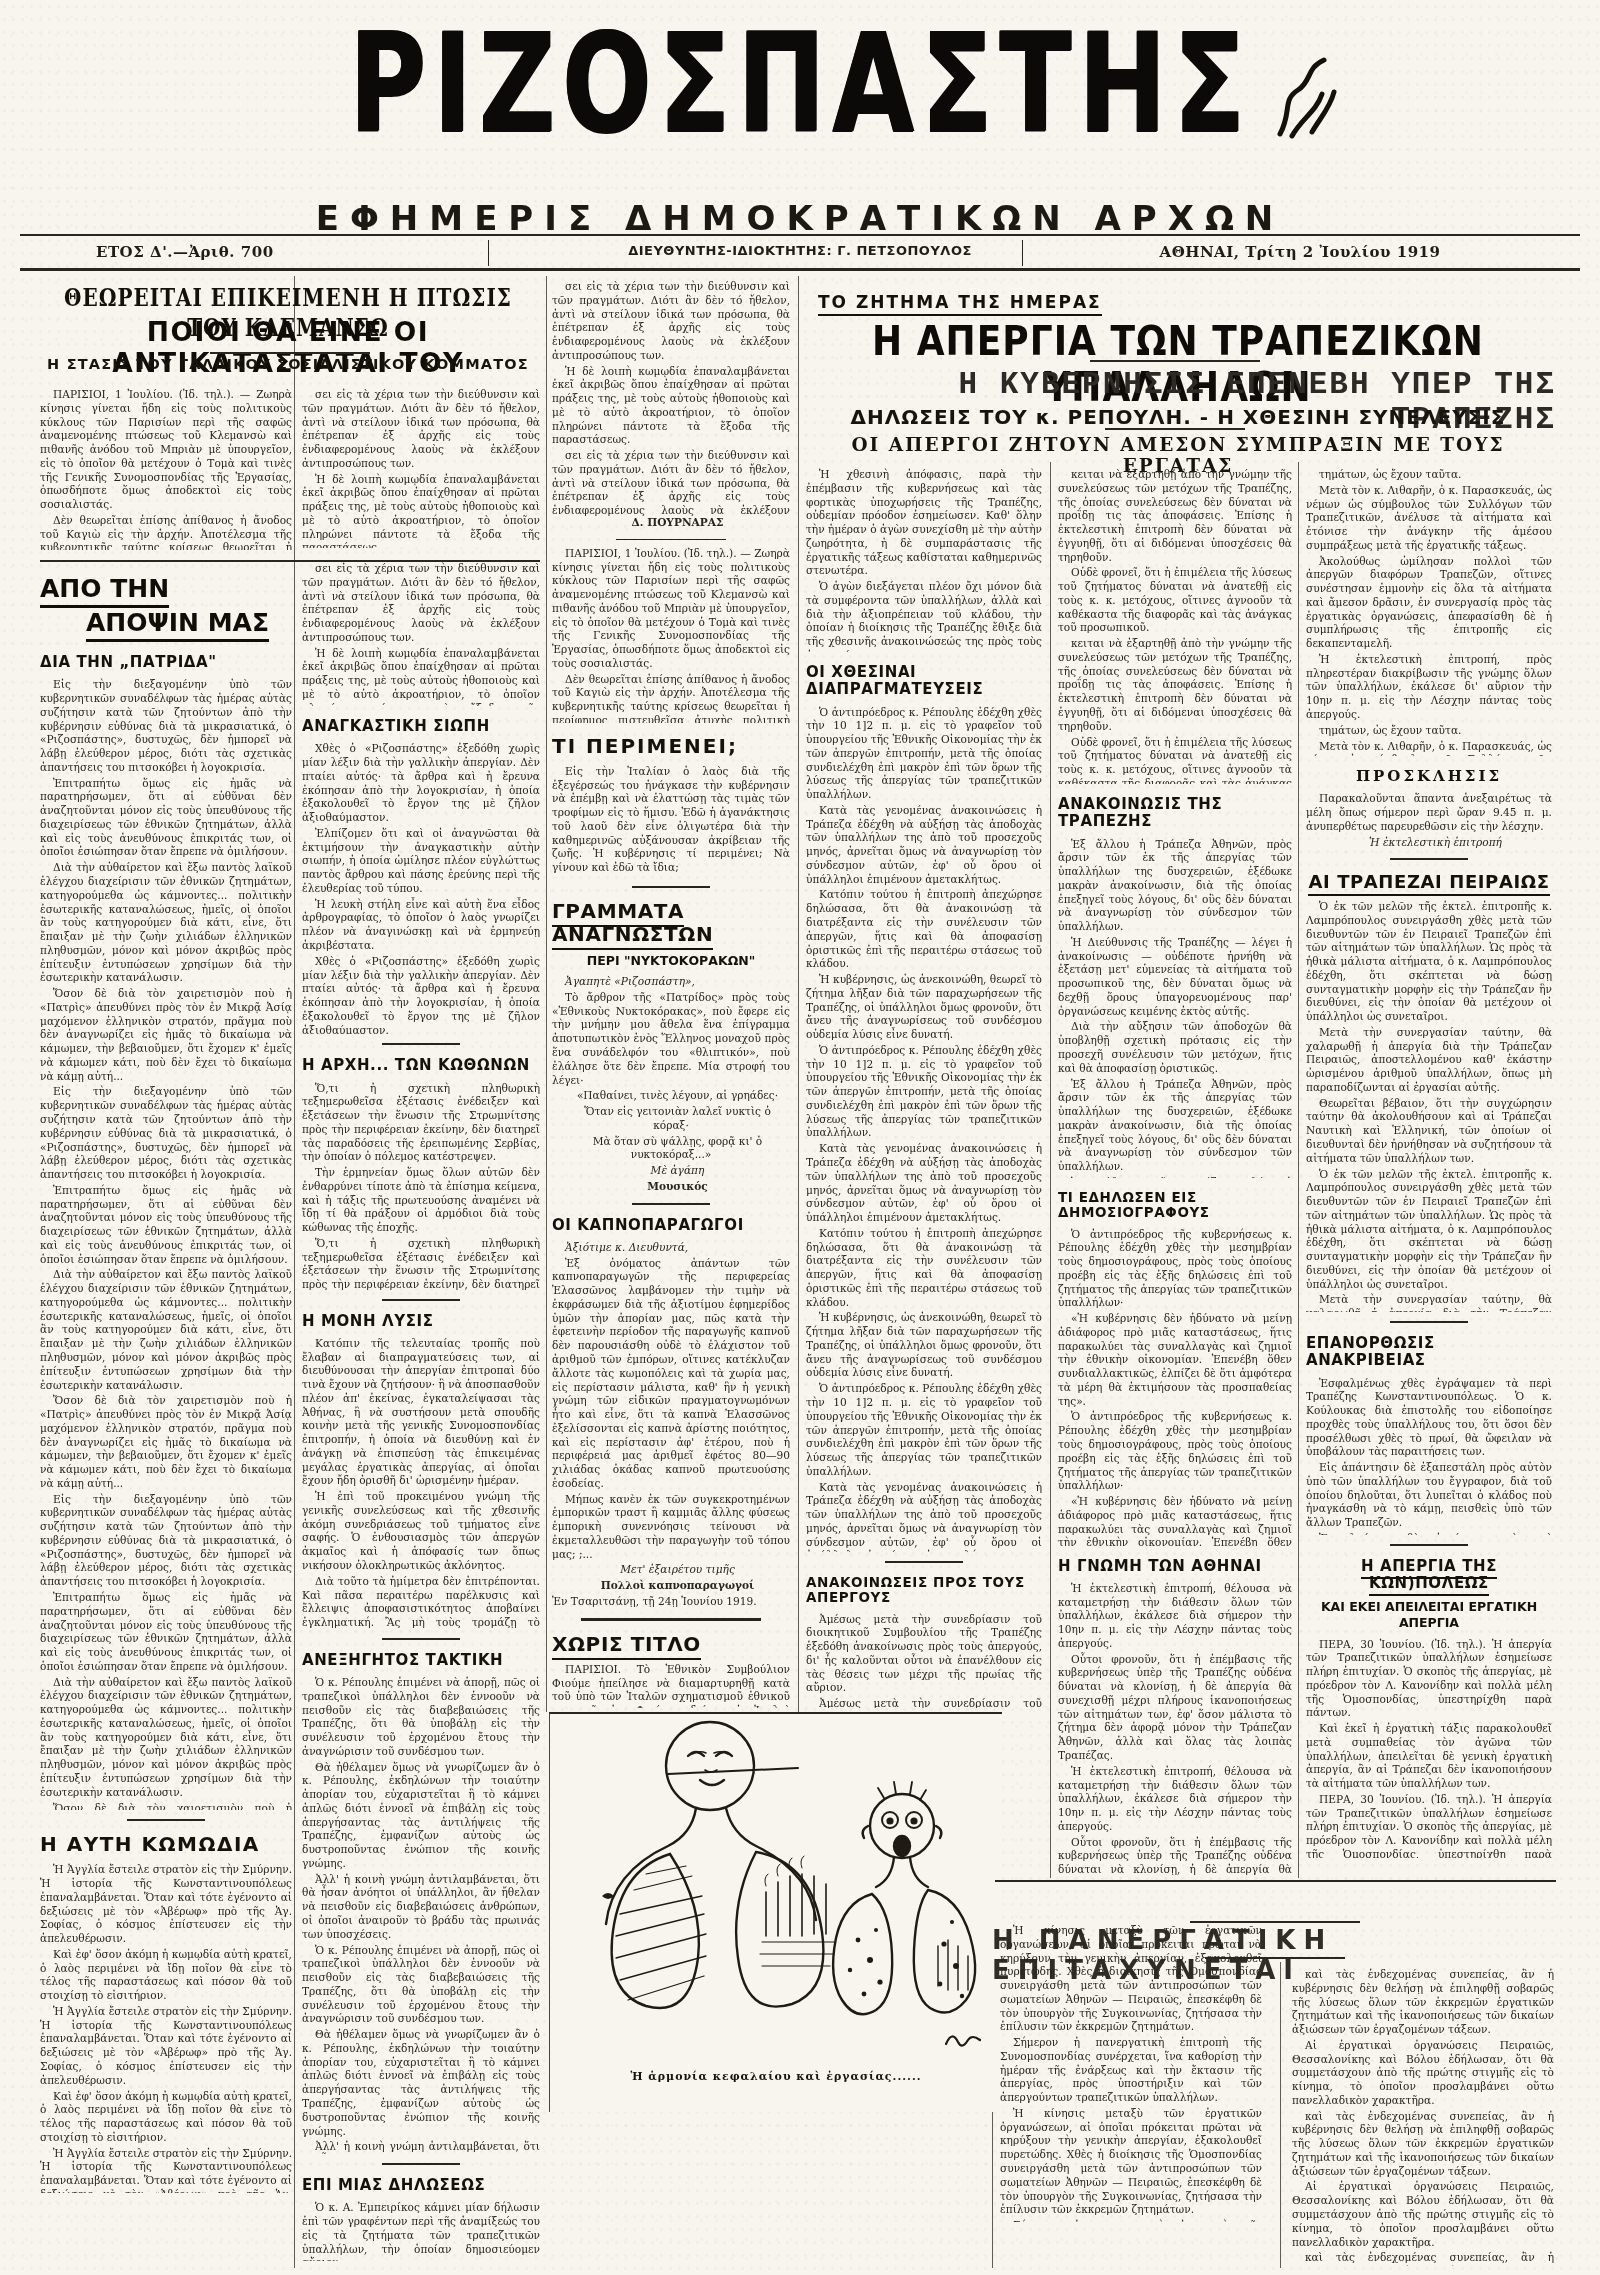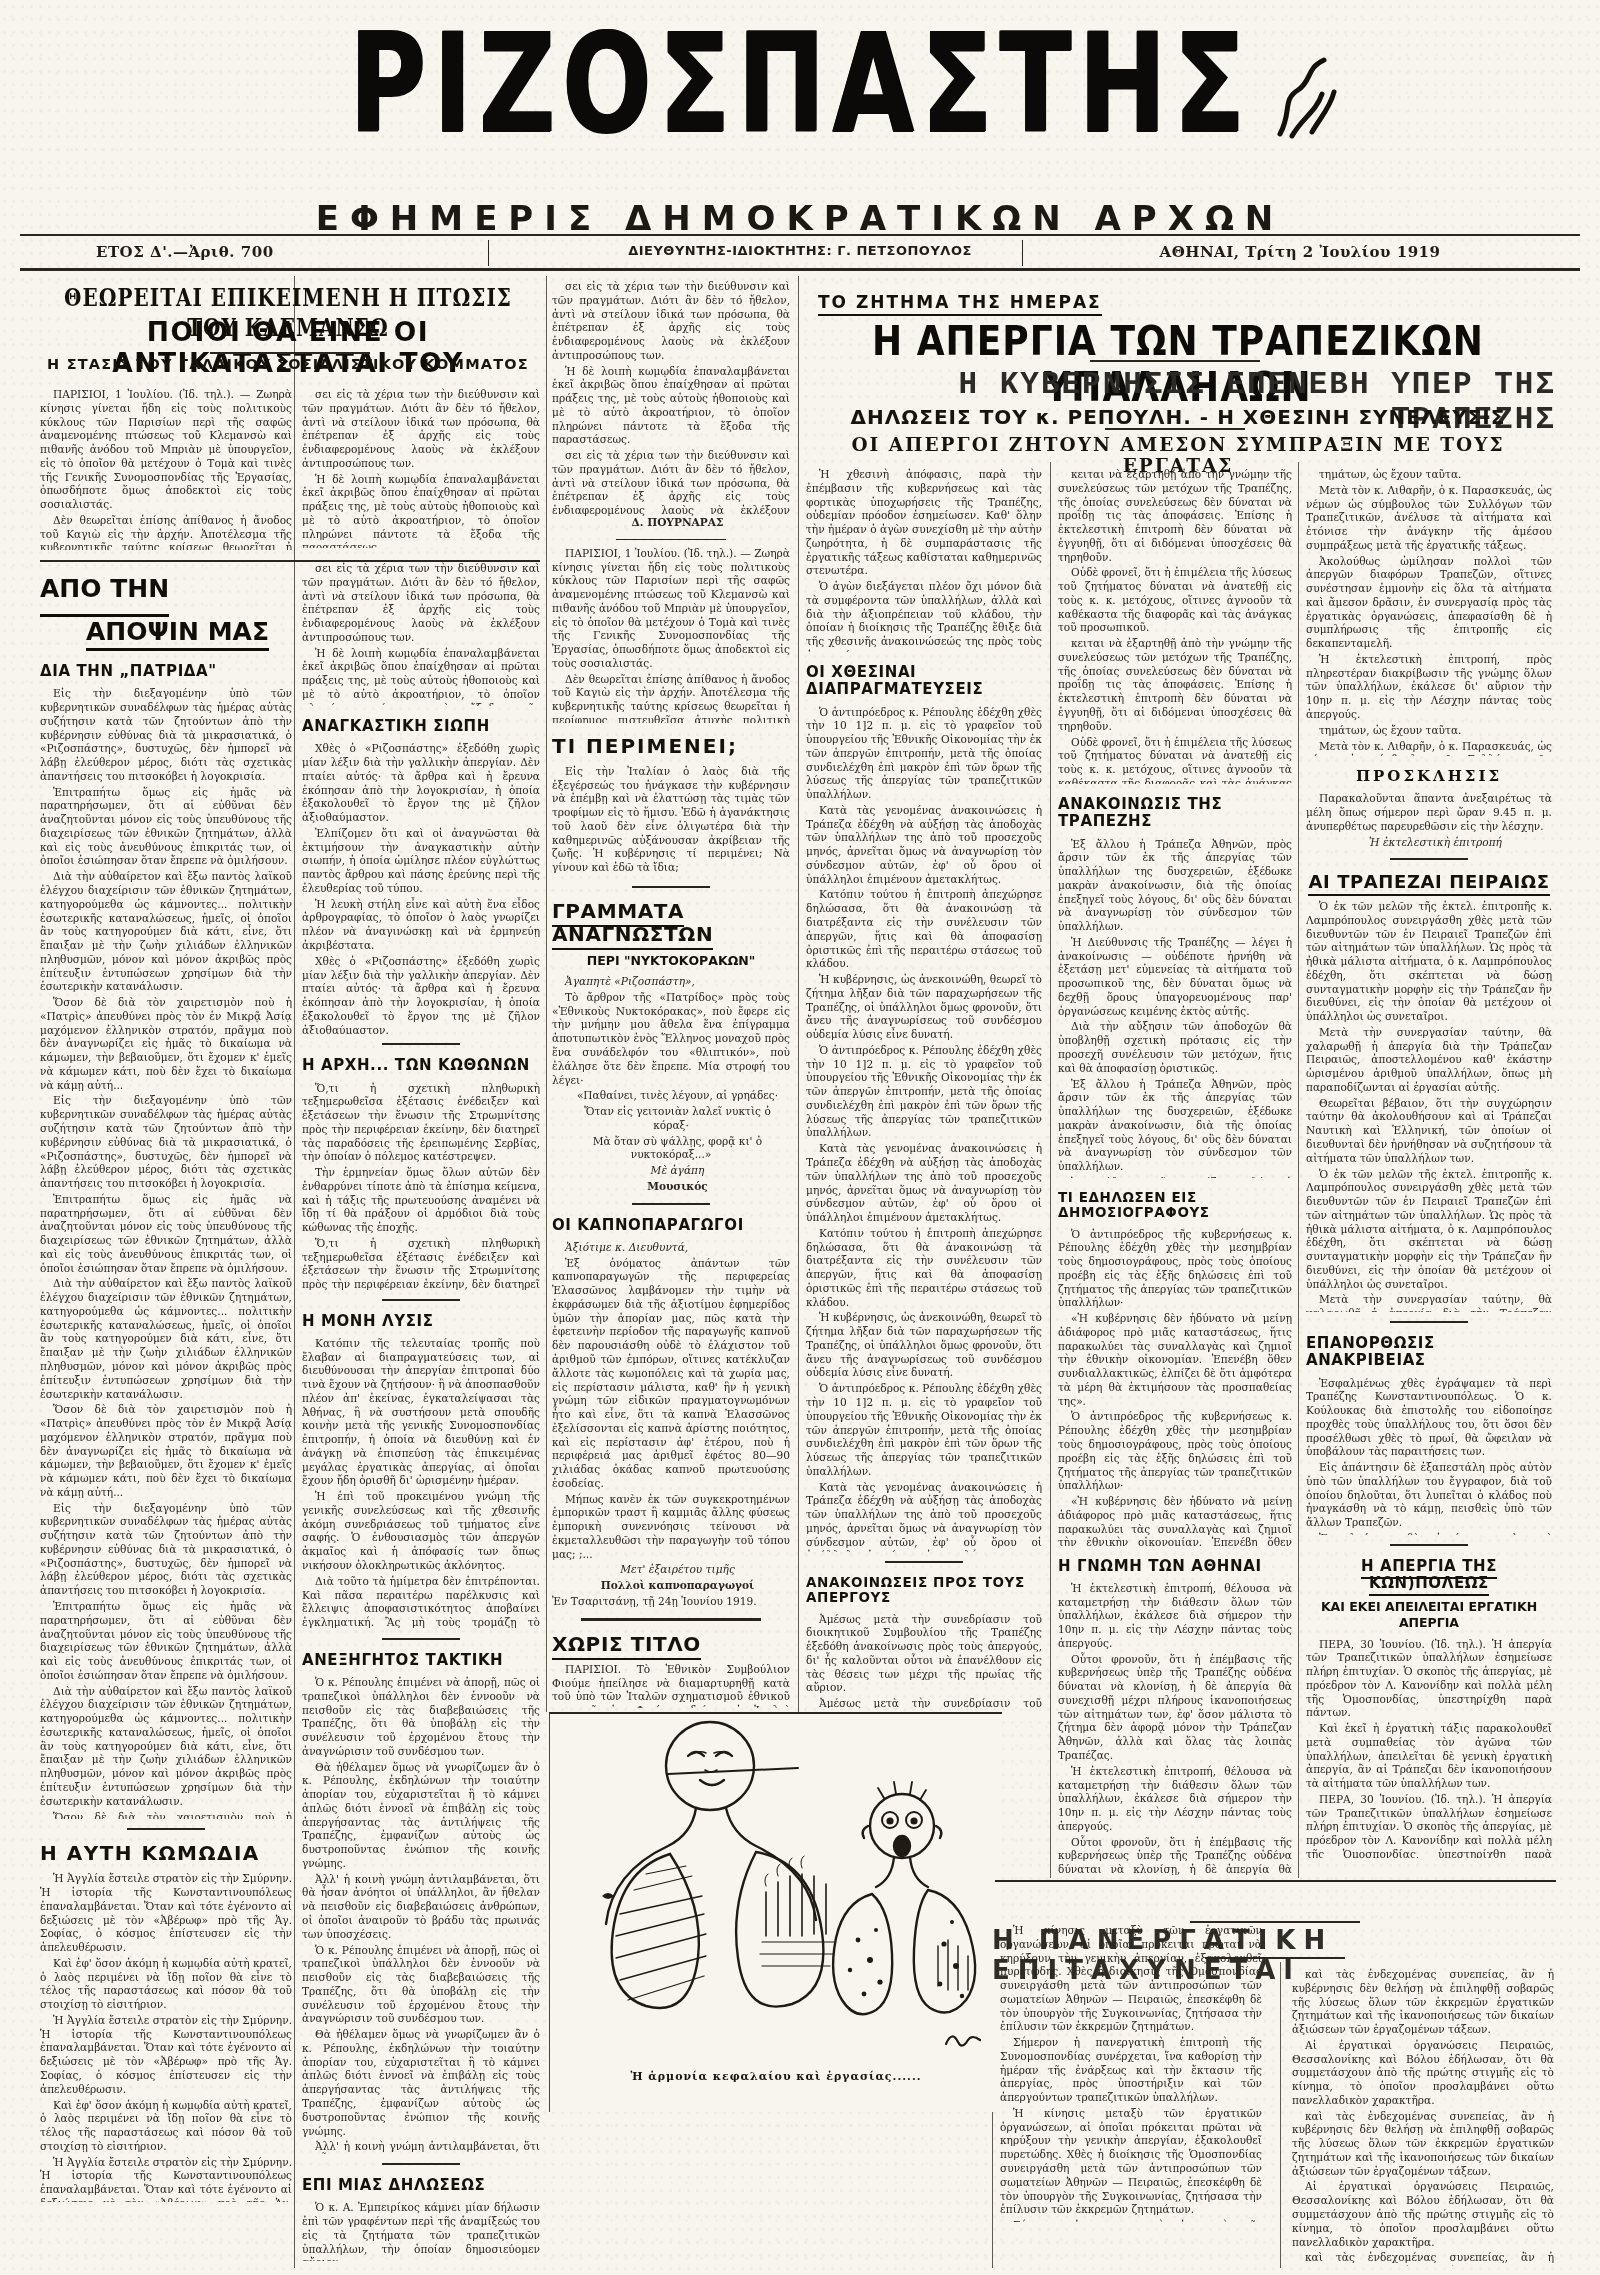--- a/index.html
+++ b/index.html
@@ -42,21 +42,21 @@
   .lh1{position:absolute;left:36px;top:282px;width:504px;text-align:center;
     font-family:"DejaVu Serif",serif;font-weight:bold;font-size:20px;letter-spacing:1px;
     transform:scaleY(1.25);transform-origin:top;color:#141109;}
   .lh2{position:absolute;left:36px;top:316px;width:504px;text-align:center;
     font-family:"DejaVu Sans",sans-serif;font-weight:bold;font-size:26.5px;letter-spacing:1.5px;color:#100d08;}
   .lh3{position:absolute;left:36px;top:356px;width:504px;text-align:center;
     font-family:"DejaVu Sans",sans-serif;font-weight:bold;font-size:14.5px;letter-spacing:1.2px;color:#18140e;}
   
   .op-title{font-family:"DejaVu Sans",sans-serif;font-weight:bold;font-size:25px;color:#110e09;
     line-height:1.2;margin:14px 0 8px;text-indent:0;text-align:left;}
-  .op-title .l1{display:inline-block;border-bottom:3px solid #110e09;padding-bottom:10px;}
+  .op-title .l1{display:inline-block;border-bottom:3px solid #110e09;padding-bottom:1px;}
   .op-title .l2{display:inline-block;margin-left:46px;border-bottom:3px solid #110e09;padding-bottom:1px;}
   
   .kicker{position:absolute;left:818px;top:292px;font-family:"DejaVu Sans",sans-serif;font-weight:bold;
     font-size:17px;letter-spacing:2px;color:#14110c;border-bottom:2px solid #14110c;padding-bottom:2px;}
   .rh1{position:absolute;left:800px;top:318px;width:756px;text-align:center;
     font-family:"DejaVu Sans",sans-serif;font-weight:bold;font-size:36px;letter-spacing:1px;
     transform:scaleY(1.12);transform-origin:top;color:#0e0c08;}
   .rh2{position:absolute;left:800px;top:367px;width:756px;text-align:right;
     font-family:Liberation Mono, monospace;font-weight:bold;font-size:31px;letter-spacing:2px;color:#2c2a26;}
   .rh3{position:absolute;left:800px;top:405px;width:756px;text-align:center;

